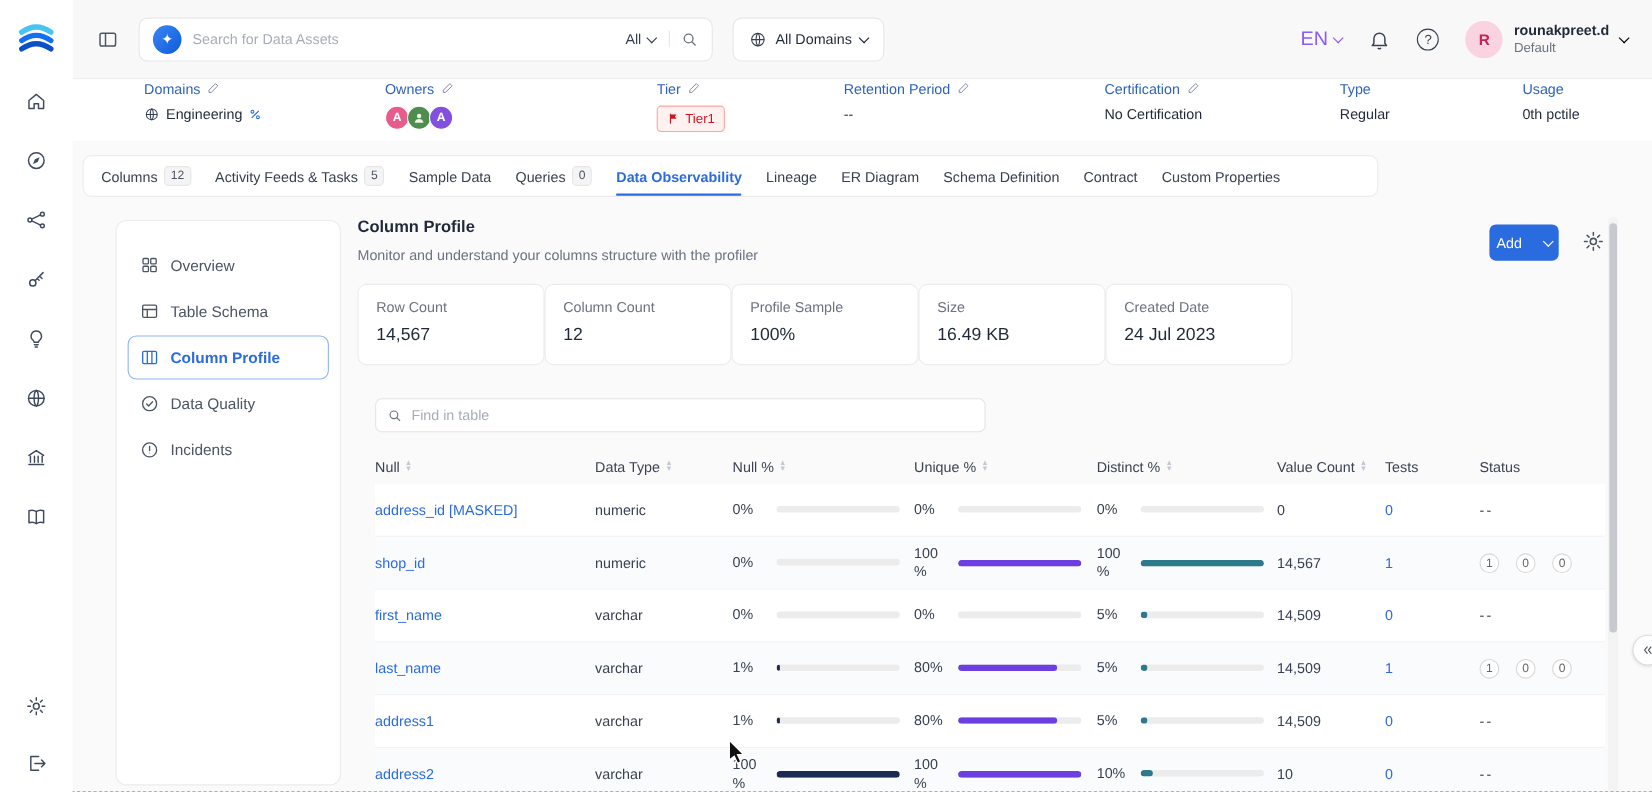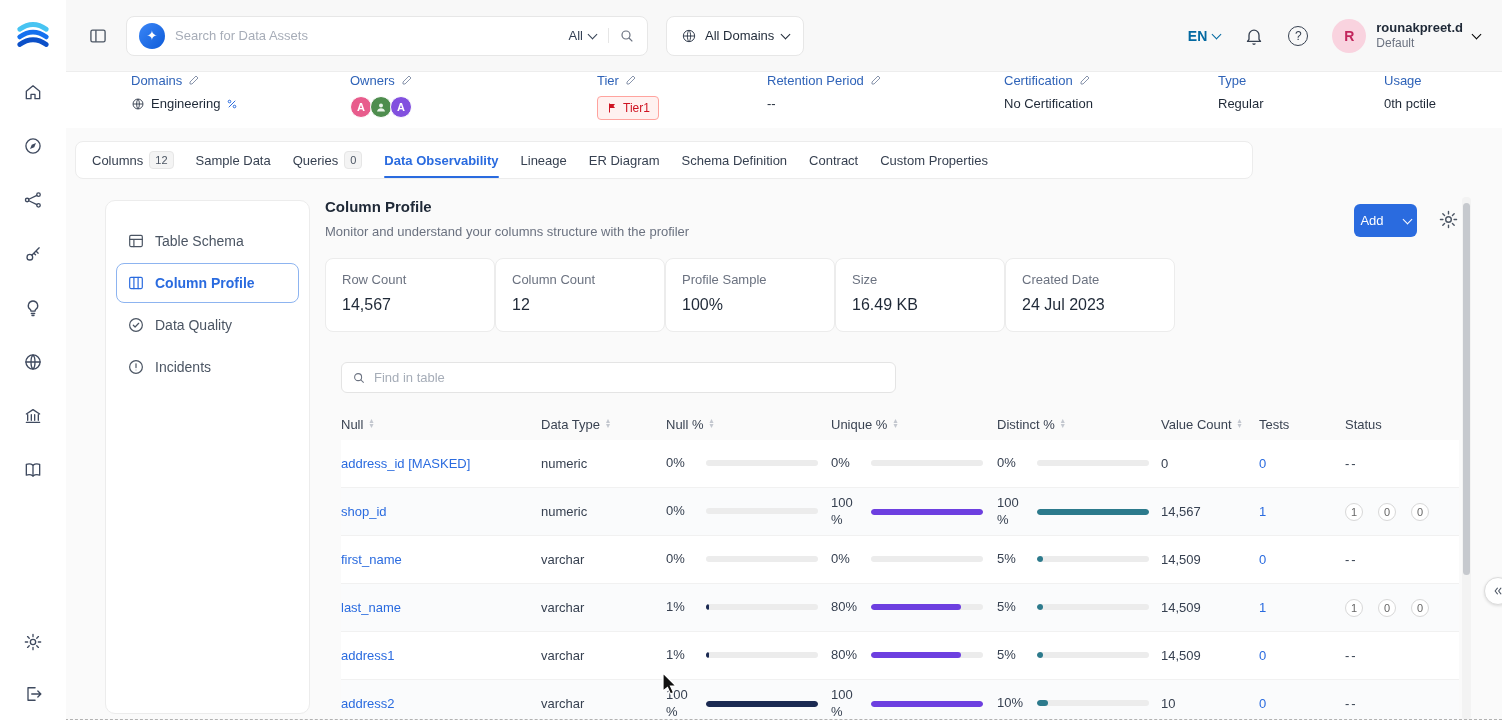--- a/index.html
+++ b/index.html
@@ -26,21 +26,21 @@
   .ai-icon{width:26px;height:26px;border-radius:50%;flex:none;
     background:linear-gradient(135deg,#3b86f7,#0d5bd8);color:#fff;display:flex;align-items:center;justify-content:center;font-size:13px}
   .search-input{flex:1;border:none;outline:none;background:transparent;font-size:13px;color:#333}
   .search-input::placeholder{color:#a7adb8}
   .scope{display:flex;align-items:center;gap:6px;font-size:13px;color:#344054;padding-right:12px;border-right:1px solid #e6e6e6;cursor:pointer}
   .mag{width:16px;height:16px;color:#6b7280;flex:none;cursor:pointer}
   .domains-pill{display:flex;align-items:center;gap:8px;background:#fff;border:1px solid #e7e7e7;border-radius:8px;
     height:40px;padding:0 14px;font-size:13px;color:#1f2937;font-weight:500;cursor:pointer;flex:none}
   .icon16{width:16px;height:16px;color:#374151;flex:none}
   .tb-right{margin-left:auto;display:flex;align-items:center;gap:24px}
-  .lang{display:flex;align-items:center;gap:6px;font-size:14px;color:#0369a1;font-weight:700;cursor:pointer}
+  .lang{display:flex;align-items:center;gap:6px;font-size:18px;color:#8b5cf6;font-weight:400;cursor:pointer}
   .bell{width:20px;height:20px;color:#374151;cursor:pointer}
   .help{width:20px;height:20px;border:1.5px solid #374151;border-radius:50%;display:flex;align-items:center;justify-content:center;
     font-size:12px;color:#374151;cursor:pointer}
   .userchip{display:flex;align-items:center;gap:10px;cursor:pointer}
   .user-avatar{width:34px;height:34px;border-radius:50%;background:#f9d3df;color:#c2255c;font-weight:700;
     display:flex;align-items:center;justify-content:center;font-size:14px}
   .user-meta{display:flex;flex-direction:column;line-height:1.25}
   .user-name{font-size:13px;font-weight:700;color:#1f2937}
   .user-team{font-size:12px;color:#6b7280}
 
@@ -374,20 +374,24 @@
         </div>
     </div>
   </section>
 
   <nav class="tabs-card" id="tabs-list">
       <div class="tab">
         <span class="tab-label">Columns</span>
         <span class="tab-count">12</span>
       </div>
       <div class="tab">
+        <span class="tab-label">Activity Feeds &amp; Tasks</span>
+        <span class="tab-count">5</span>
+      </div>
+      <div class="tab">
         <span class="tab-label">Sample Data</span>
       </div>
       <div class="tab">
         <span class="tab-label">Queries</span>
         <span class="tab-count">0</span>
       </div>
       <div class="tab active">
         <span class="tab-label">Data Observability</span>
       </div>
       <div class="tab">
@@ -401,20 +405,31 @@
       </div>
       <div class="tab">
         <span class="tab-label">Contract</span>
       </div>
       <div class="tab">
         <span class="tab-label">Custom Properties</span>
       </div>
     </nav>
 
   <aside class="profile-nav" id="profile-nav-list">
+      <div class="pnav-item">
+        <span class="pnav-icon">
+          <svg viewBox="0 0 24 24" fill="none" stroke="currentColor" stroke-width="1.6" stroke-linecap="round" stroke-linejoin="round">
+            <rect x="4" y="4" width="6.6" height="6.6" rx="1.2"></rect>
+            <rect x="13.4" y="4" width="6.6" height="6.6" rx="1.2"></rect>
+            <rect x="4" y="13.4" width="6.6" height="6.6" rx="1.2"></rect>
+            <rect x="13.4" y="13.4" width="6.6" height="6.6" rx="1.2"></rect>
+          </svg>
+        </span>
+        <span class="pnav-label">Overview</span>
+      </div>
       <div class="pnav-item">
         <span class="pnav-icon">
           <svg viewBox="0 0 24 24" fill="none" stroke="currentColor" stroke-width="1.6" stroke-linecap="round" stroke-linejoin="round">
             <rect x="3.6" y="4.6" width="16.8" height="14.8" rx="1.6"></rect>
             <path d="M3.6 9.8h16.8M9.2 9.8v9.6"></path>
           </svg>
         </span>
         <span class="pnav-label">Table Schema</span>
       </div>
       <div class="pnav-item active">

